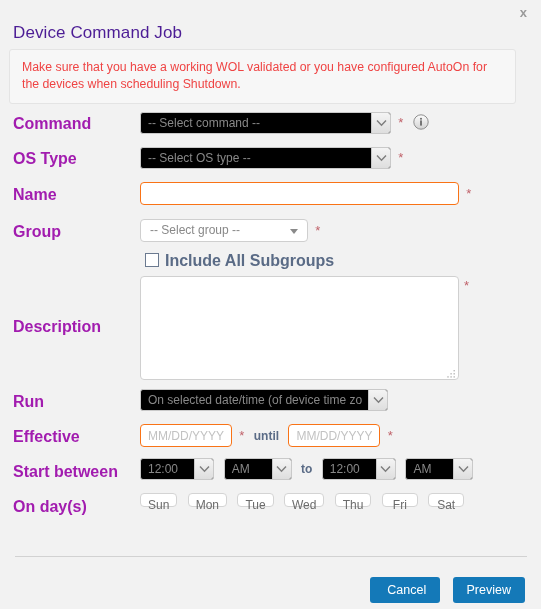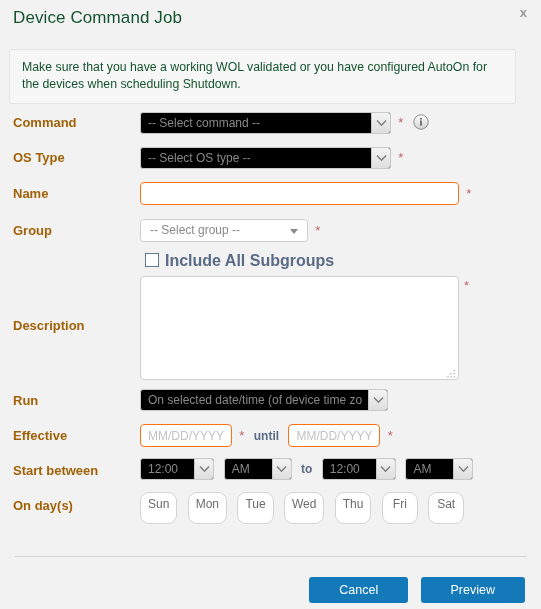--- a/index.html
+++ b/index.html
@@ -18,23 +18,23 @@
   }
 
   
   .dlg-header {
     position: relative;
     height: 38px;
   }
   .dlg-title {
     position: absolute;
     left: 13px;
-    top: 8px;
+    top: 23px;
     font-size: 17px;
-    color: #14532d;
+    color: #4c1d95;
     font-weight: normal;
     letter-spacing: 0.1px;
     white-space: nowrap;
   }
   .dlg-close {
     position: absolute;
     right: 14px;
     top: 6px;
     font-size: 13px;
     color: #9a9a9a;
@@ -47,42 +47,42 @@
   .alert {
     position: absolute;
     left: 9px;
     top: 49px;
     width: 507px;
     box-sizing: border-box;
     border: 1px solid #e4e4e4;
     background: #f7f7f7;
     border-radius: 3px;
     padding: 9px 12px 10px 12px;
-    color: #14532d;
+    color: #ef4444;
     font-size: 12.3px;
     line-height: 17px;
   }
 
   
   .form {
     position: absolute;
     left: 0;
     top: 110px;
     width: 541px;
   }
   .row {
     position: relative;
     height: 35px;
   }
   .lbl {
     position: absolute;
     left: 13px;
     font-weight: bold;
-    font-size: 13px;
-    color: #a16207;
+    font-size: 16px;
+    color: #a21caf;
     white-space: nowrap;
   }
   .ctrl-area {
     position: absolute;
     left: 140px;
     top: 0;
   }
 
   
   .sel {
@@ -244,30 +244,30 @@
     color: #5a6b86;
     margin: 0 6px;
   }
 
   
   .day {
     display: inline-block;
     vertical-align: middle;
     box-sizing: border-box;
     min-width: 36px;
-    height: 32px;
+    height: 14px;
     line-height: 22px;
     text-align: center;
     border: 1px solid #d4d4d4;
     background: #ffffff;
     color: #6b6b6b;
     font-size: 12px;
     padding: 0 7px;
     margin-right: 7px;
-    border-radius: 9px;
+    border-radius: 4px;
     cursor: pointer;
   }
   .day:last-child { margin-right: 0; }
 
   
   .divider {
     position: absolute;
     left: 15px;
     top: 556px;
     width: 512px;
@@ -278,27 +278,27 @@
     position: absolute;
     right: 16px;
     top: 577px;
   }
   .btn {
     display: inline-block;
     box-sizing: border-box;
     min-width: 70px;
     height: 26px;
     line-height: 26px;
-    text-align: left;
+    text-align: right;
     background: #1479b8;
     color: #ffffff;
     font-size: 12.5px;
     border: none;
     border-radius: 3px;
-    padding: 0 30px;
+    padding: 0 14px;
     margin-left: 9px;
     cursor: pointer;
     font-family: "Liberation Sans", sans-serif;
   }
 </style>
 </head>
 <body>
 
 <div class="dlg-header">
   <div class="dlg-title">Device Command Job</div>

